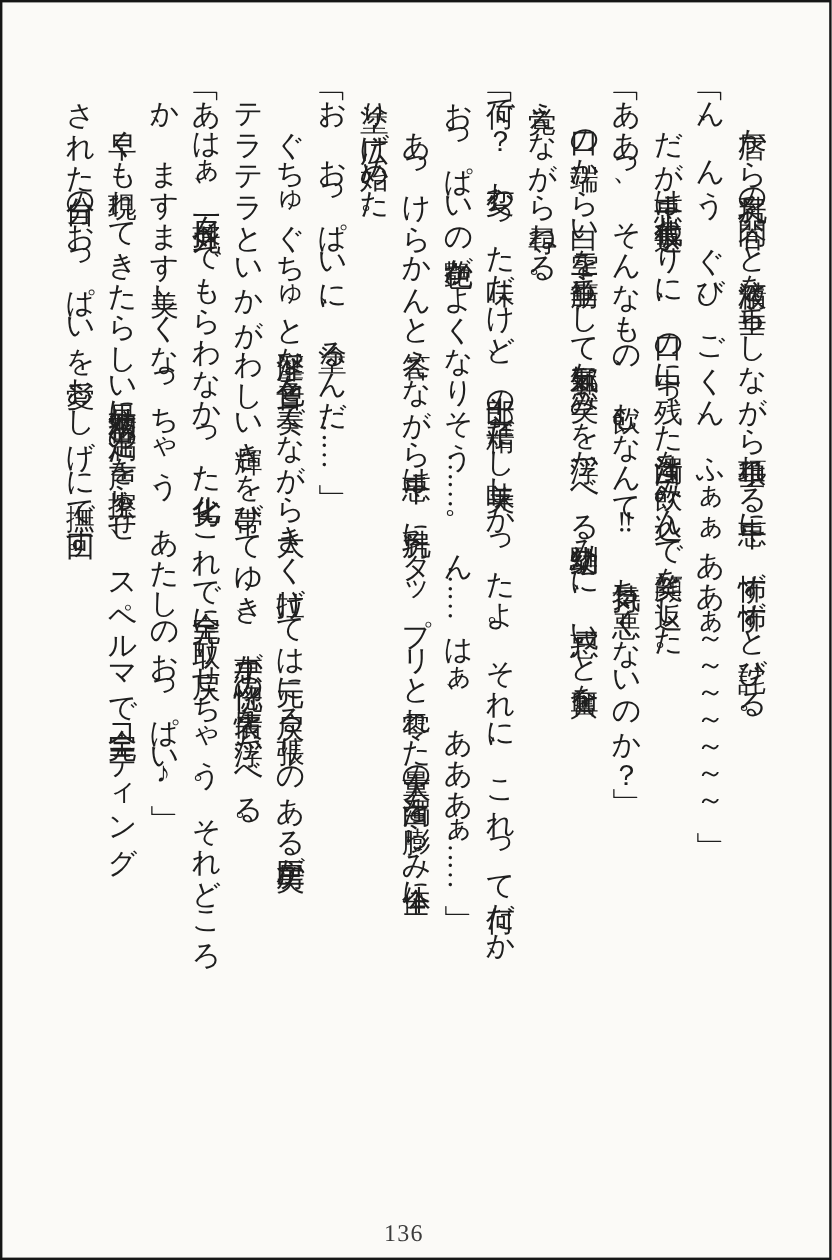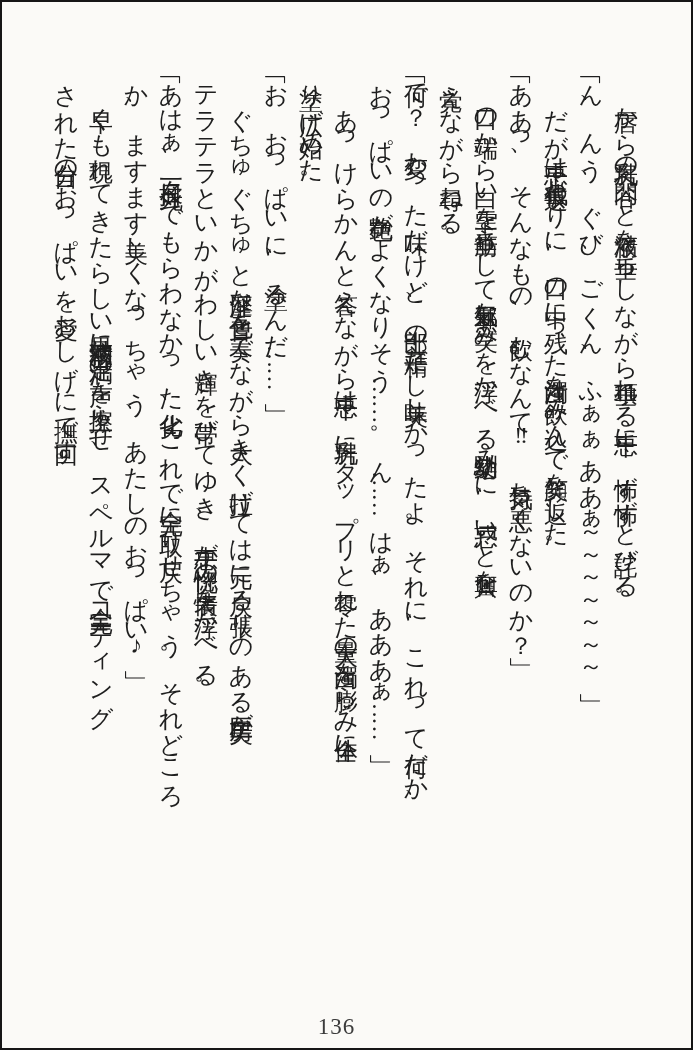--- a/index.html
+++ b/index.html
@@ -37,21 +37,21 @@
   }
   .text-line.indent {
     text-indent: 24px;
   }
   .page-number {
     position: absolute;
     bottom: 8px;
     left: 0;
     right: 20px;
     text-align: center;
-    font-size: 23px;
+    font-size: 20px;
     letter-spacing: 1px;
     color: #3c3c3c;
     font-family: "Liberation Serif", "DejaVu Serif", serif;
   }
 </style>
 </head>
 <body>
 
 <div class="page" style="background: rgb(251, 250, 247); border-color: rgb(22, 22, 22);">
   <div class="text-block" id="text-block" style="color: rgb(30, 30, 30);">

